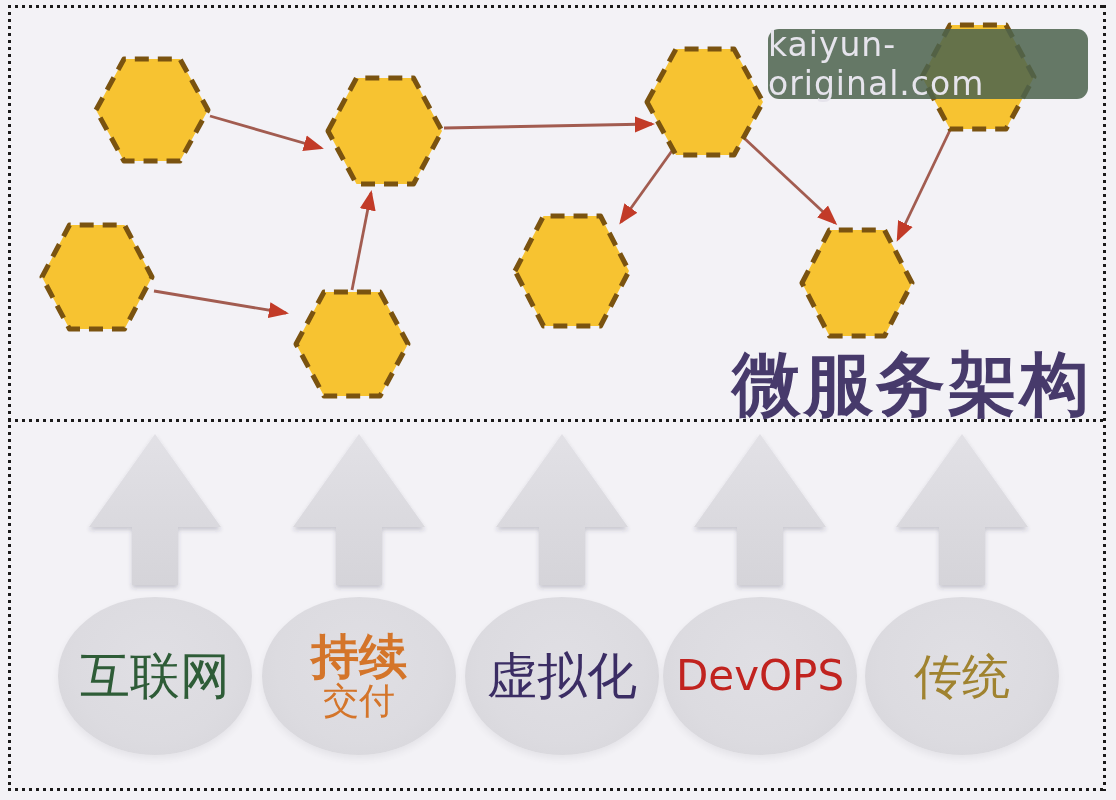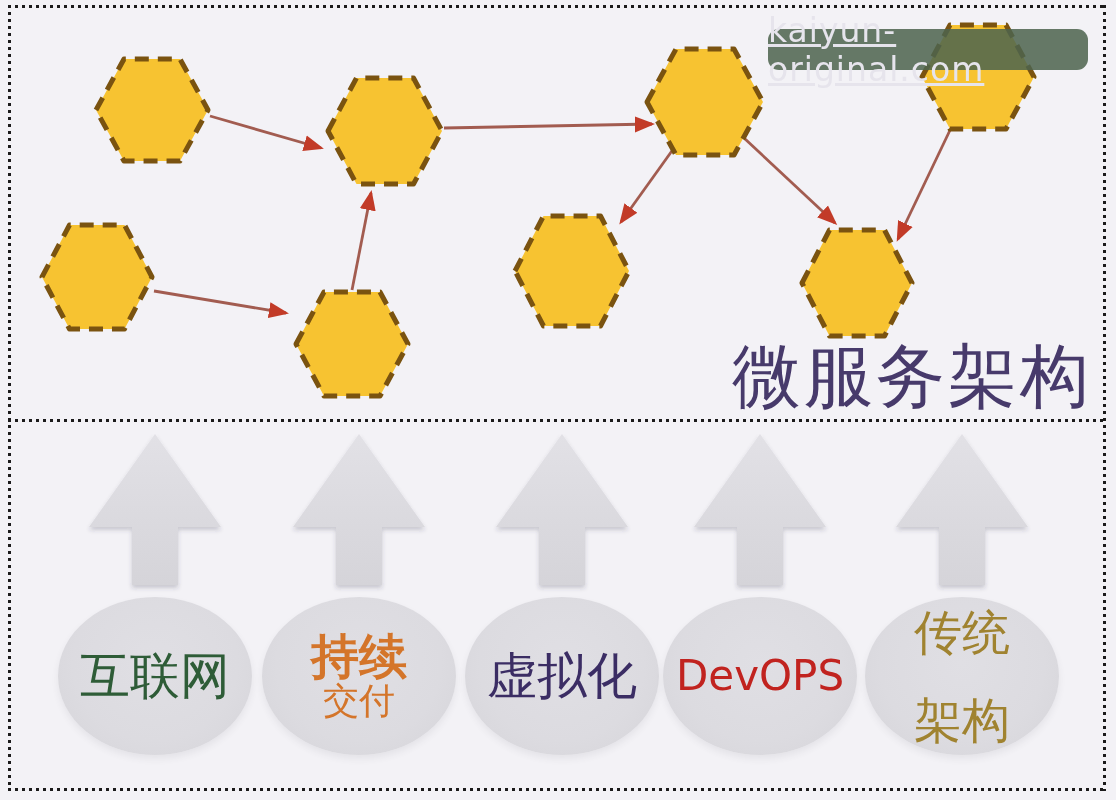--- a/index.html
+++ b/index.html
@@ -19,31 +19,31 @@
     background-image: repeating-linear-gradient(180deg, #1b1b1b 0 3px, transparent 3px 7px); }
   #border-top    { left: 8px; right: 10px; top: 5px; }
   #border-bottom { left: 8px; right: 10px; top: 788px; }
   #border-left   { left: 8px; top: 5px; height: 786px; }
   #border-right  { left: 1103px; top: 5px; height: 786px; }
   #section-divider { left: 8px; right: 10px; top: 419px; }
 
   #hex-diagram { position: absolute; left: 0; top: 0; width: 1116px; height: 420px; }
 
   .watermark {
-    position: absolute; left: 768px; top: 29px; width: 320px; height: 41px;
+    position: absolute; left: 768px; top: 29px; width: 320px; height: 70px;
     background: rgba(77, 100, 78, 0.86);
     border-radius: 11px;
     display: flex; align-items: center; justify-content: center;
-    color: #e6e4ec; font-size: 33px; letter-spacing: 1px; text-decoration: underline;
+    color: #e6e4ec; font-size: 33px; letter-spacing: 1px;
   }
 
   .diagram-title {
-    position: absolute; top: 341px; left: 716px; width: 392px;
+    position: absolute; top: 349px; left: 716px; width: 392px;
     text-align: center;
-    font-size: 69px; font-weight: 400; letter-spacing: 3px;
+    font-size: 69px; font-weight: 700; letter-spacing: 3px;
     color: #473a6b; line-height: 1.04;
     white-space: nowrap;
   }
 
   #factor-arrows { position: absolute; left: 0; top: 420px; width: 1116px; height: 180px; }
 
   .factor-ellipse {
     position: absolute; top: 597px; width: 194px; height: 158px;
     border-radius: 50%;
     background: radial-gradient(ellipse at 50% 42%, #e0dfe4 0%, #dcdbe0 60%, #d5d4d9 100%);
@@ -118,17 +118,16 @@
         <div class="factor-line" style="color: rgb(212, 117, 42); font-size: 36px; font-weight: 400;">交付</div>
       </div>
       <div class="factor-ellipse" style="left: 465px;">
         <div class="factor-line" style="color: rgb(59, 45, 100); font-size: 50px; font-weight: 400; text-align: right;">虚拟化</div>
       </div>
       <div class="factor-ellipse" style="left: 663px;">
         <div class="factor-line" style="color: rgb(193, 35, 31); font-size: 42px; font-weight: 400;">DevOPS</div>
       </div>
       <div class="factor-ellipse" style="left: 865px; gap: 37px;">
         <div class="factor-line" style="color: rgb(160, 131, 48); font-size: 48px; font-weight: 400;">传统</div>
-        <div class="factor-line" style="color: rgb(160, 131, 48); font-size: 48px; font-weight: 400;">架构</div>
       </div>
     </div>
 
 </div>
 
 </body></html>

